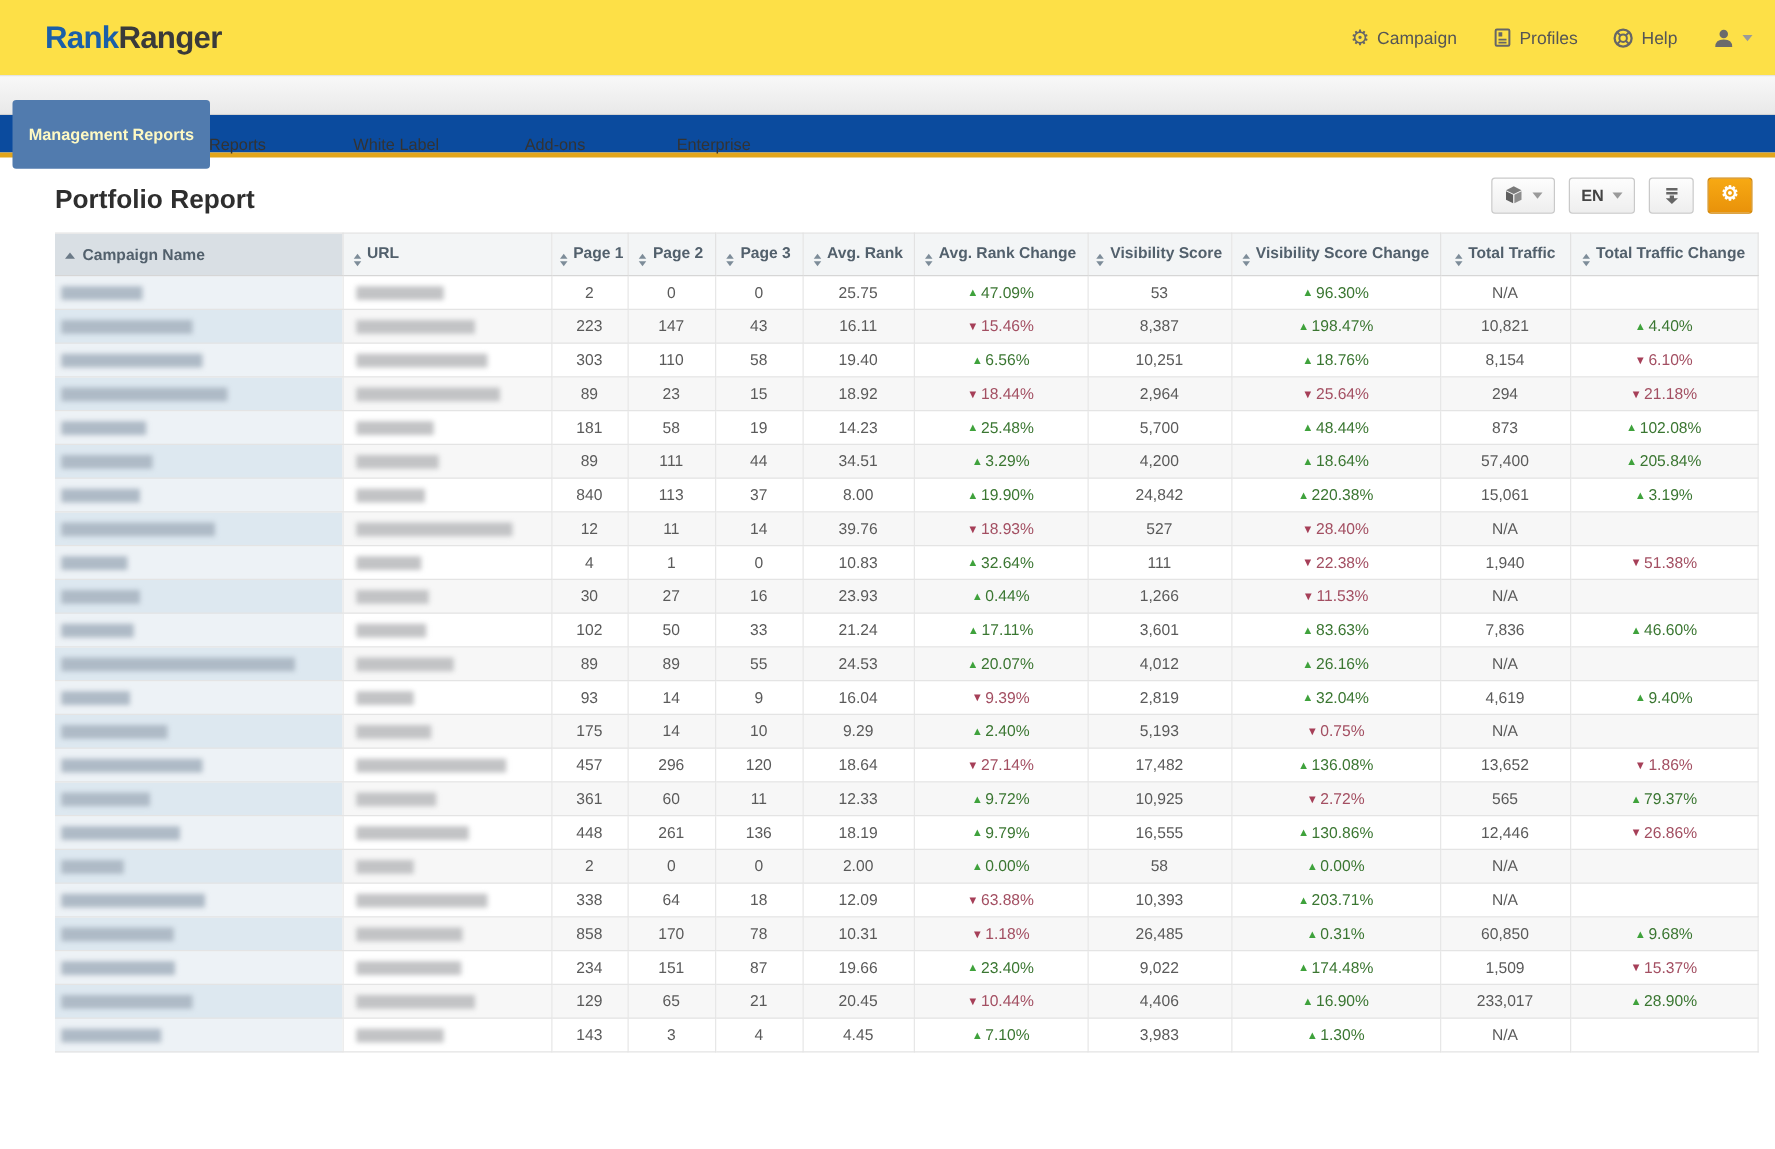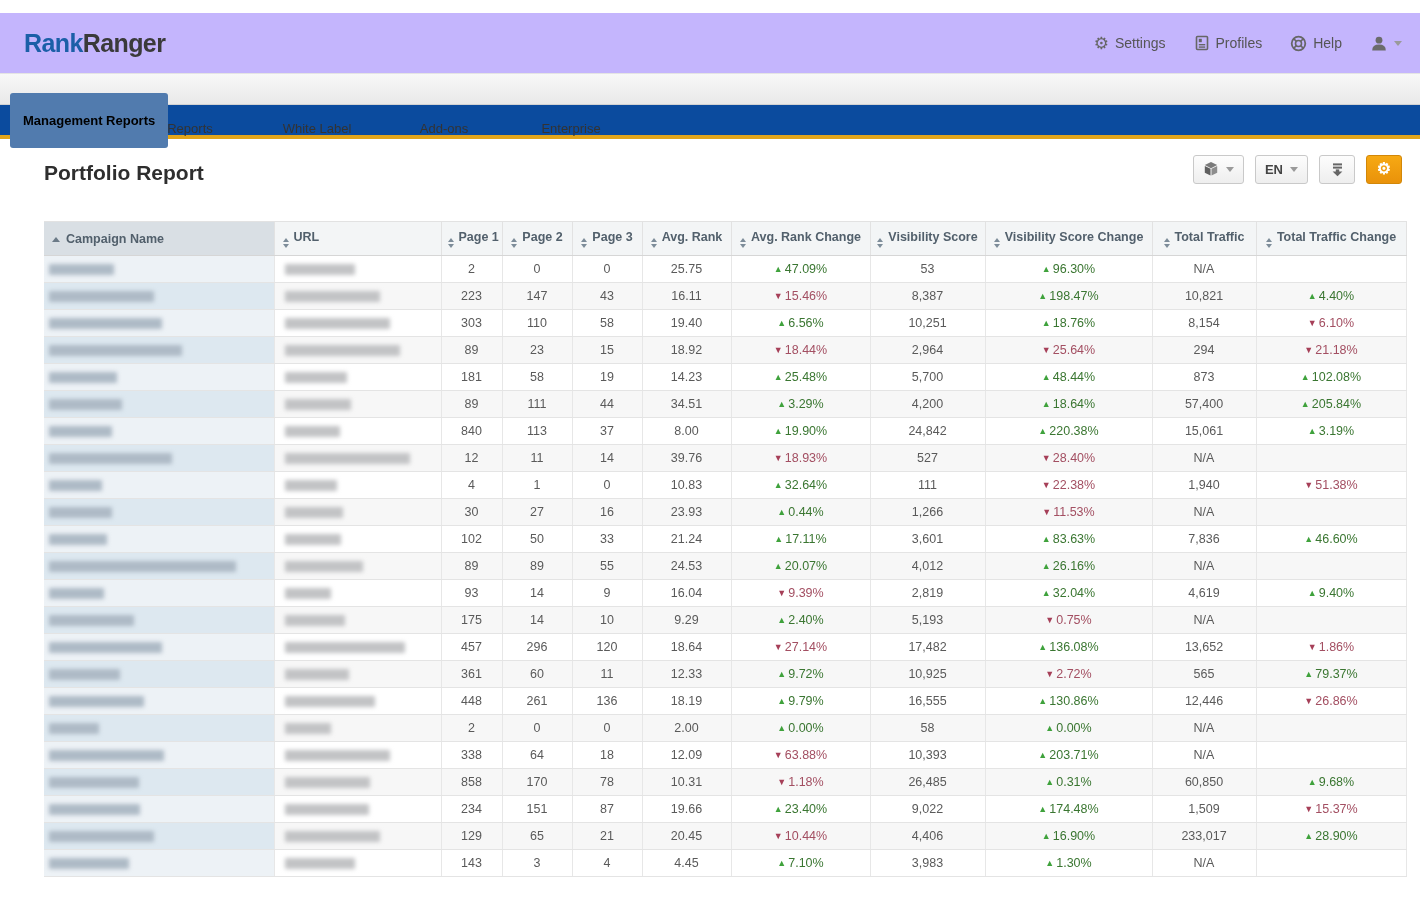--- a/index.html
+++ b/index.html
@@ -1,60 +1,60 @@
 <!DOCTYPE html>
 <html><head>
 <meta charset="utf-8">
 <style>
   * { box-sizing: border-box; margin: 0; padding: 0; }
   html, body { width: 1420px; height: 919px; overflow: hidden; background: #fff;
     font-family: "Liberation Sans", sans-serif; }
 
   
   .topbar { height: 60px; display: flex; align-items: center; justify-content: space-between;
-    padding: 0 18px 0 24px; background: #c4b5fd; margin-top: 13px; }
+    padding: 0 18px 0 36px; background: #fde047; }
   .logo { font-size: 25px; font-weight: bold; letter-spacing: -0.6px; cursor: pointer; }
   .logo .p1 { color: #1b5fa8; }
   .logo .p2 { color: #3a3a3a; }
   .topmenu { display: flex; align-items: center; gap: 28px; }
   .topmenu .item { display: flex; align-items: center; gap: 6px; color: #555;
     font-size: 14px; cursor: pointer; }
   .gear-glyph { font-size: 17px; color: #666; line-height: 1; }
   .caret { width: 0; height: 0; border-left: 4px solid transparent;
     border-right: 4px solid transparent; border-top: 5px solid #9a9a9a; display: inline-block; }
 
   
   .tabbar { height: 32px; background: linear-gradient(#f8f8f8, #e9e9e9);
     border-top: 1px solid #e4e4e4; border-bottom: 1px solid #d2d2d2; display: flex; }
   .tab { width: 127px; display: flex; align-items: flex-start; justify-content: center; gap: 7px;
     font-size: 13px; color: #333; border-right: 1px solid #c9c9c9; cursor: pointer; margin-top: 47px; }
 
   
   .bluebar { height: 30px; background: #0b4b9e; display: flex; align-items: center;
     padding-left: 10px; }
-  .subnav-chip { background: #517bae; color: #000000; font-size: 13px; font-weight: bold;
+  .subnav-chip { background: #517bae; color: #fef9c3; font-size: 13px; font-weight: bold;
     padding: 20px 13px; border-radius: 3px; cursor: pointer; }
   .goldline { height: 4px; background: #e2a51b; }
 
   
   .content { padding: 14px 18px 0 44px; }
   .title-row { display: flex; justify-content: space-between; align-items: center; }
   h1 { font-size: 21px; color: #2e2e2e; margin-top: 8px; }
   .toolbar { display: flex; gap: 11px; }
   .tbtn { height: 29px; min-width: 36px; padding: 0 9px;
     background: linear-gradient(#fdfdfd, #eeeeee); border: 1px solid #c9c9c9; border-radius: 3px;
     display: flex; align-items: center; justify-content: center; gap: 7px; cursor: pointer;
     font-size: 13px; color: #444; font-weight: bold; }
   .tbtn.orange { background: linear-gradient(#f7a913, #e9920a); border-color: #d28708; }
   .tbtn .gear-glyph.white { color: #fff; font-size: 16px; }
 
   .date-line { margin-top: 47px; font-size: 15px; font-weight: bold; color: #7b7b7b; }
 
   
-  table { border-collapse: collapse; table-layout: fixed; width: 1362px; margin-top: 36px;
+  table { border-collapse: collapse; table-layout: fixed; width: 1362px; margin-top: 14px;
     font-size: 12.5px; }
   thead th { height: 34px; background: #f3f5f6; color: #52606c; font-weight: bold;
     border-bottom: 1px solid #d6d6d6; border-right: 1px solid #e2e2e2; border-top: 1px solid #e2e2e2;
     text-align: center; padding: 0 6px; white-space: nowrap; overflow: hidden; cursor: pointer; }
   thead th.col-name { background: #d9dfe4; text-align: left; padding-left: 8px; }
   thead th.col-url { text-align: left; padding-left: 8px; }
   tbody td { height: 27px; border-bottom: 1px solid #e4e4e4; border-right: 1px solid #e7e7e7;
     text-align: center; color: #5a5a5a; padding: 0 6px; }
   tr.odd td { background: #fff; }
   tr.even td { background: #f7f7f7; }
@@ -86,21 +86,21 @@
   svg { display: block; }
 </style>
 </head>
 <body>
 
 <div class="topbar">
   <div class="logo"><span class="p1">Rank</span><span class="p2">Ranger</span></div>
   <div class="topmenu">
     <div class="item">
       <span class="gear-glyph">⚙</span>
-      <span>Settings</span>
+      <span>Campaign</span>
     </div>
     <div class="item">
       <span>
         <svg width="16" height="16" viewBox="0 0 16 16">
             <rect x="2.5" y="1.5" width="11" height="13" rx="1" fill="none" stroke="#666" stroke-width="1.6"></rect>
             <rect x="4.8" y="3.8" width="3" height="3.4" fill="#666"></rect>
             <rect x="4.8" y="9" width="6.4" height="1.4" fill="#666"></rect>
             <rect x="4.8" y="11.4" width="6.4" height="1.4" fill="#666"></rect>
           </svg>
       </span>

